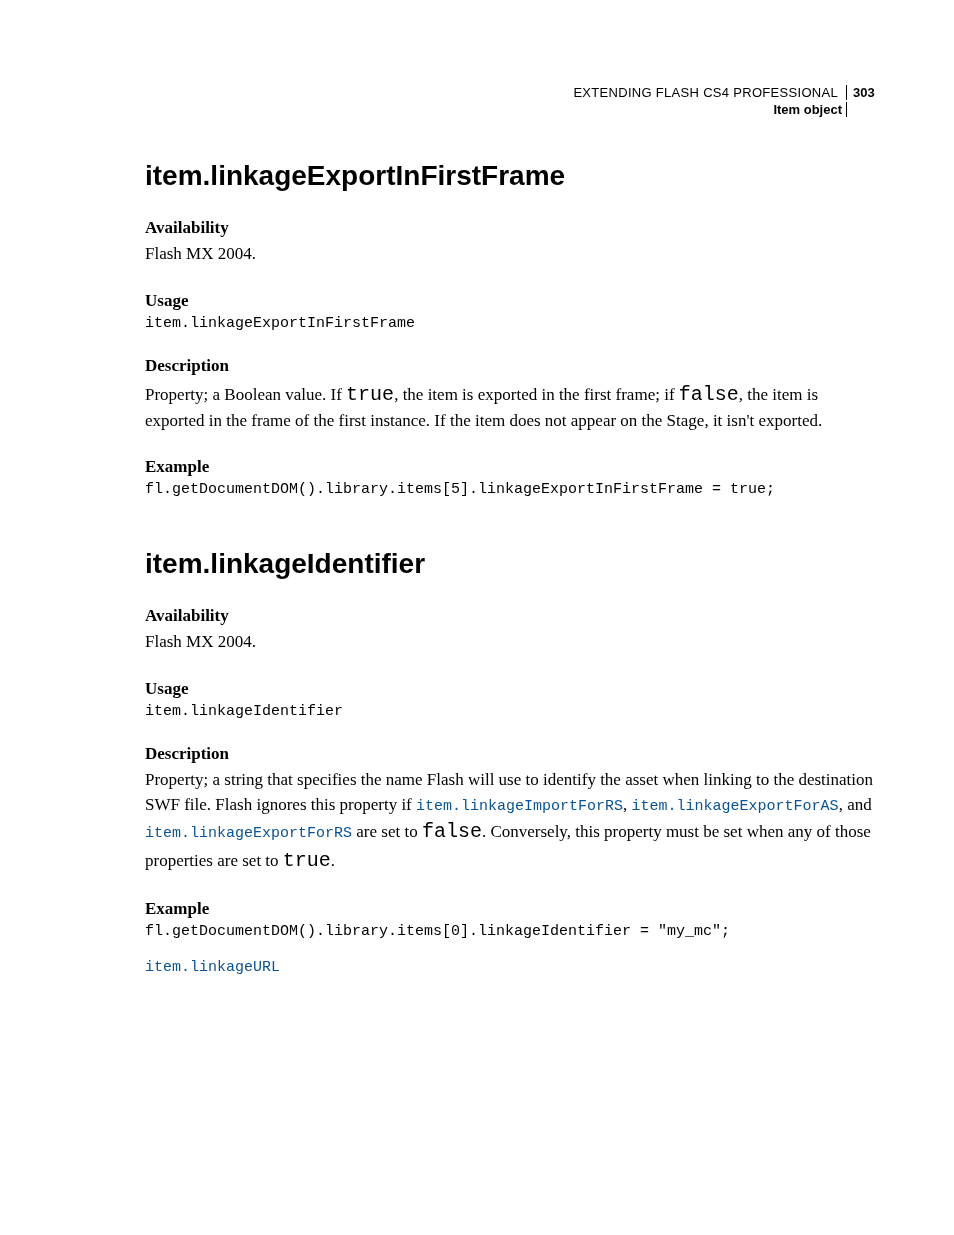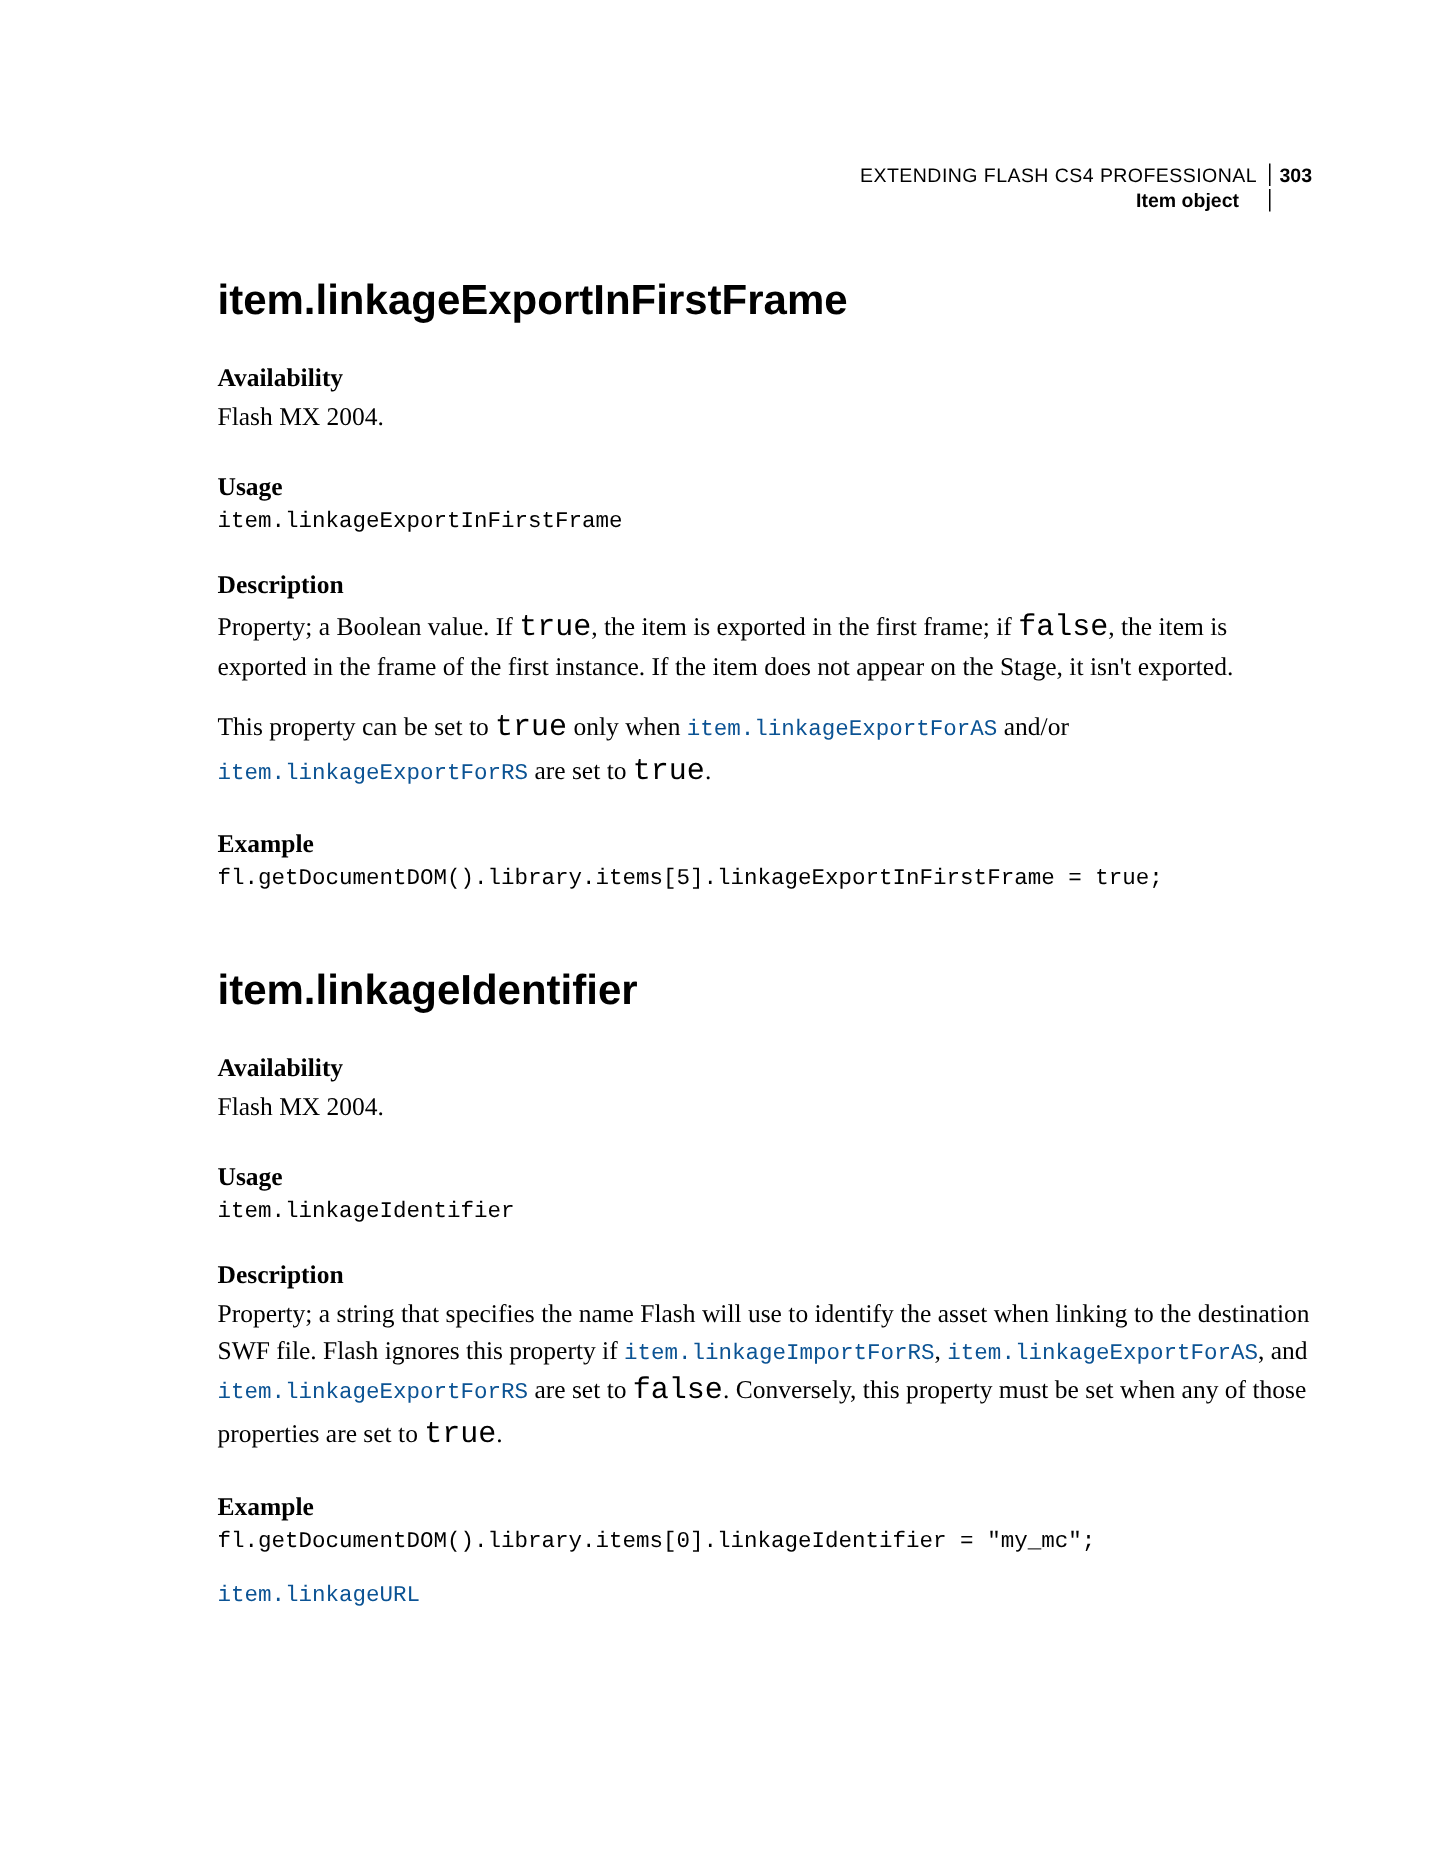--- a/index.html
+++ b/index.html
@@ -8,39 +8,38 @@
     background: #fff;
     font-family: "Minion Pro", "Times New Roman", Georgia, serif;
     color: #000;
   }
   .page {
     width: 954px;
     height: 1209px;
     position: relative;
     box-sizing: border-box;
     padding: 85px 75px 0 145px;
-    margin-top: 24px;
   }
   .running-head {
     position: absolute;
     top: 85px;
     right: 75px;
     text-align: right;
     font-family: "Myriad Pro", "Helvetica Neue", Arial, sans-serif;
     font-size: 13px;
     line-height: 1.3;
   }
   .running-head .line1 {
     letter-spacing: 0.3px;
     padding-right: 8px;
     border-right: 1.5px solid #000;
   }
   .running-head .line2 {
     font-weight: 700;
-    padding-right: 20px;
+    padding-right: 4px;
     border-right: 1.5px solid #000;
   }
   .running-head .pagenum {
     display: inline-block;
     min-width: 26px;
     text-align: left;
     padding-left: 6px;
     font-weight: 700;
   }
   .content {
@@ -106,23 +105,20 @@
     <h2 class="sub">Availability</h2>
     <p>Flash MX 2004.</p>
 
     <h2 class="sub">Usage</h2>
     <div class="code-block">item.linkageExportInFirstFrame</div>
 
     <h2 class="sub">Description</h2>
     <p>
       <span>Property; a Boolean value. If </span><span class="code-inline">true</span><span>, the item is exported in the first frame; if </span><span class="code-inline">false</span><span>, the item is exported in the frame of the first instance. If the item does not appear on the Stage, it isn't exported.</span>
     </p>
-    <p>
-      <span>This property can be set to </span><span class="code-inline">true</span><span> only when </span><a href="#" class="xref">item.linkageExportForAS</a><span> and/or </span><a href="#" class="xref">item.linkageExportForRS</a><span> are set to </span><span class="code-inline">true</span><span>.</span>
-    </p>
 
     <h2 class="sub">Example</h2>
     <div class="code-block">fl.getDocumentDOM().library.items[5].linkageExportInFirstFrame = true;</div>
 
     <div class="section-gap"></div>
 
     <h1>item.linkageIdentifier</h1>
 
     <h2 class="sub">Availability</h2>
     <p>Flash MX 2004.</p>

